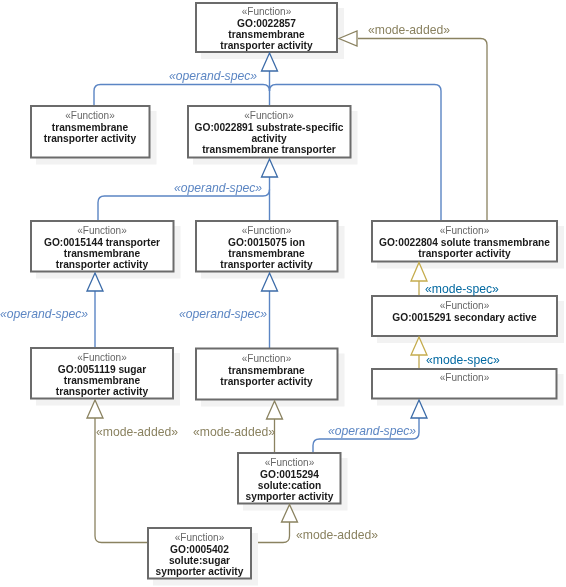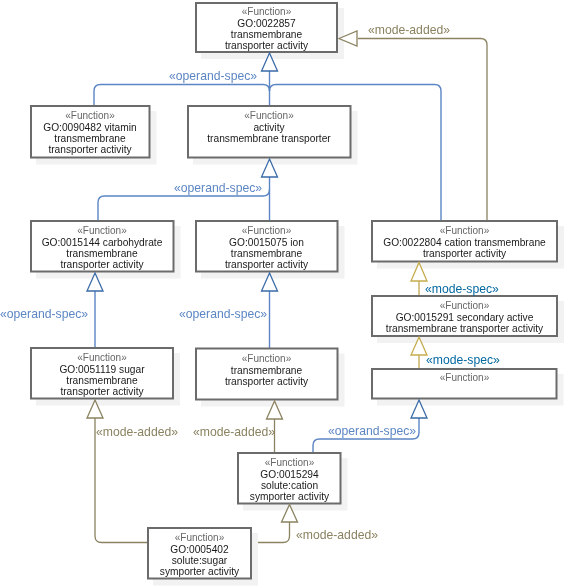--- a/index.html
+++ b/index.html
@@ -6,23 +6,23 @@
   html,body{margin:0;padding:0;background:#ffffff;}
   body{width:566px;height:587px;overflow:hidden;
        font-family:"Liberation Sans",sans-serif;
        -webkit-font-smoothing:antialiased;}
   #canvas{position:relative;width:460px;height:587px;background:#fff;}
   .node,.elabel{transform:translateZ(0);}
   svg.edges{position:absolute;left:0;top:0;width:566px;height:587px;overflow:visible;}
   .node{position:absolute;box-sizing:border-box;background:transparent;
         border:0;text-align:center;z-index:3;}
   .node .stereo{color:#666666;font-size:10px;line-height:11.6px;font-weight:400;}
-  .node .name{color:#1a1a1a;font-size:10.2px;line-height:11.3px;font-weight:normal;}
+  .node .name{color:#1a1a1a;font-size:10.2px;line-height:11.3px;font-weight:bold;}
   .elabel{position:absolute;font-size:12.2px;white-space:nowrap;z-index:4;text-align:center;}
-  .blue{color:#5c86c3;}
+  .blue{color:#5c86c3;font-style:italic;}
   .olive{color:#8a8260;}
   .gold{color:#0369a1;}
 </style>
 </head>
 <body>
 
 <div id="canvas">
 
   <svg class="edges" viewBox="0 0 566 587">
     <g fill="none" stroke="#5b85c4" stroke-width="1.4">
@@ -100,55 +100,54 @@
 
   <div class="node" style="left:195px;top:2px;width:143px;height:51px;padding-top:4px;">
     <div class="stereo">«Function»</div>
     <div class="name">GO:0022857</div>
     <div class="name">transmembrane</div>
     <div class="name">transporter activity</div>
   </div>
 
   <div class="node" style="left:30px;top:105px;width:120px;height:53px;padding-top:5px;">
     <div class="stereo">«Function»</div>
-    <div class="name">GO:0090482 vitamin</div>
     <div class="name">transmembrane</div>
     <div class="name">transporter activity</div>
   </div>
 
   <div class="node" style="left:187px;top:105px;width:164px;height:53px;padding-top:5px;">
     <div class="stereo">«Function»</div>
+    <div class="name">GO:0022891 substrate-specific</div>
     <div class="name">activity</div>
     <div class="name">transmembrane transporter</div>
   </div>
 
   <div class="node" style="left:30px;top:220px;width:144px;height:52px;padding-top:5px;">
     <div class="stereo">«Function»</div>
-    <div class="name">GO:0015144 carbohydrate</div>
+    <div class="name">GO:0015144 transporter</div>
     <div class="name">transmembrane</div>
     <div class="name">transporter activity</div>
   </div>
 
   <div class="node" style="left:195px;top:220px;width:143px;height:52px;padding-top:5px;">
     <div class="stereo">«Function»</div>
     <div class="name">GO:0015075 ion</div>
     <div class="name">transmembrane</div>
     <div class="name">transporter activity</div>
   </div>
 
   <div class="node" style="left:371px;top:220px;width:187px;height:42px;padding-top:5px;">
     <div class="stereo">«Function»</div>
-    <div class="name">GO:0022804 cation transmembrane</div>
+    <div class="name">GO:0022804 solute transmembrane</div>
     <div class="name">transporter activity</div>
   </div>
 
   <div class="node" style="left:371px;top:295px;width:187px;height:42px;padding-top:5px;">
     <div class="stereo">«Function»</div>
     <div class="name">GO:0015291 secondary active</div>
-    <div class="name">transmembrane transporter activity</div>
   </div>
 
   <div class="node" style="left:371px;top:368px;width:187px;height:31px;padding-top:4px;">
     <div class="stereo">«Function»</div>
   </div>
 
   <div class="node" style="left:30px;top:347px;width:144px;height:52px;padding-top:5px;">
     <div class="stereo">«Function»</div>
     <div class="name">GO:0051119 sugar</div>
     <div class="name">transmembrane</div>

